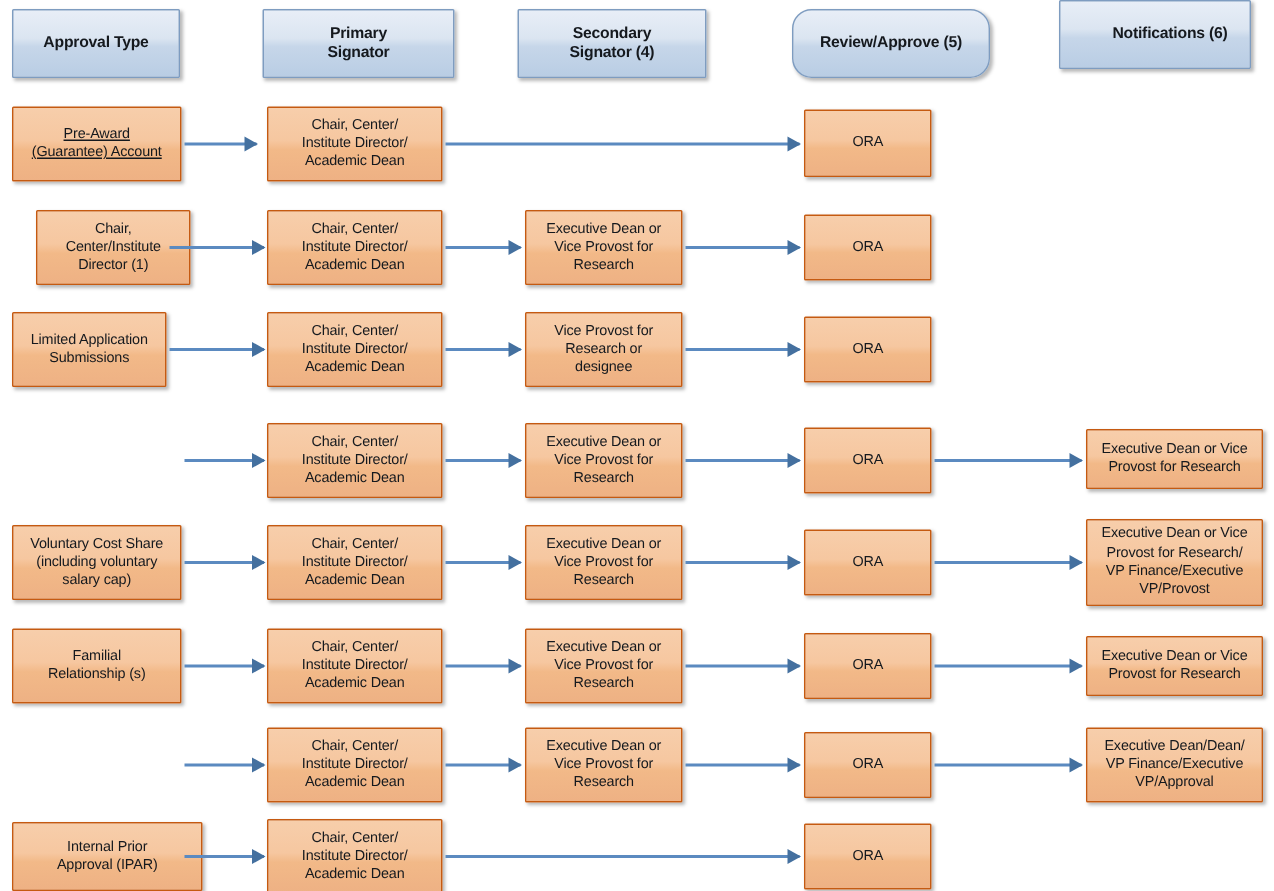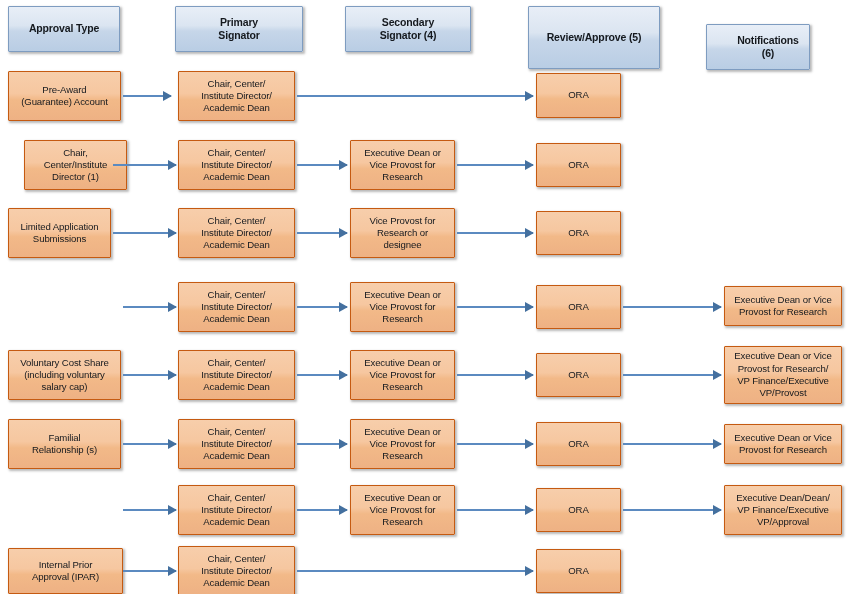--- a/index.html
+++ b/index.html
@@ -84,28 +84,28 @@
       <span class="txt">Approval Type</span>
     </div>
   <div class="box hdr" style="left:175px;top:6px;  width:128px; height:46px;">
       <span class="txt">Primary
 Signator</span>
     </div>
   <div class="box hdr" style="left:345px;top:6px;  width:126px; height:46px;">
       <span class="txt">Secondary
 Signator (4)</span>
     </div>
-  <div class="box hdr" style="left:528px;top:6px;  width:132px; height:63px;">
+  <div class="box hdr" style="left:528px;top:6px;  width:132px; height:46px;border-radius:13px;">
       <span class="txt">Review/Approve (5)</span>
     </div>
-  <div class="box hdr" style="left:706px;top:24px;  width:104px; height:46px;padding-left:20px;">
+  <div class="box hdr" style="left:706px;top:0;  width:128px; height:46px;padding-left:20px;">
       <span class="txt">Notifications (6)</span>
     </div>
 
-  <div class="box proc" style="left:8px;  top:71px; width:113px; height:50px;">
+  <div class="box proc" style="left:8px;  top:71px; width:113px; height:50px;text-decoration:underline;">
       <span class="txt">Pre-Award
 (Guarantee) Account</span>
     </div>
   <div class="arrow" style="left:123px; top:95px; width:48px;"></div>
   <div class="box proc" style="left:178px;top:71px; width:117px; height:50px;">
       <span class="txt">Chair, Center/
 Institute Director/
 Academic Dean</span>
     </div>
   <div class="arrow" style="left:297px; top:95px; width:236px;"></div>
@@ -249,21 +249,21 @@
   <div class="box proc" style="left:536px;top:488px; width:85px;  height:44px;">
       <span class="txt">ORA</span>
     </div>
   <div class="arrow" style="left:623px; top:509px; width:98px;"></div>
   <div class="box proc" style="left:724px;top:485px; width:118px; height:50px;">
       <span class="txt">Executive Dean/Dean/
 VP Finance/Executive
 VP/Approval</span>
     </div>
 
-  <div class="box proc" style="left:8px;  top:548px; width:115px; height:46px;">
+  <div class="box proc" style="left:8px;  top:548px; width:127px; height:46px;">
       <span class="txt">Internal Prior
 Approval (IPAR)</span>
     </div>
   <div class="arrow" style="left:123px; top:570px; width:53px;"></div>
   <div class="box proc" style="left:178px;top:546px; width:117px; height:50px;">
       <span class="txt">Chair, Center/
 Institute Director/
 Academic Dean</span>
     </div>
   <div class="arrow" style="left:297px; top:570px; width:236px;"></div>

